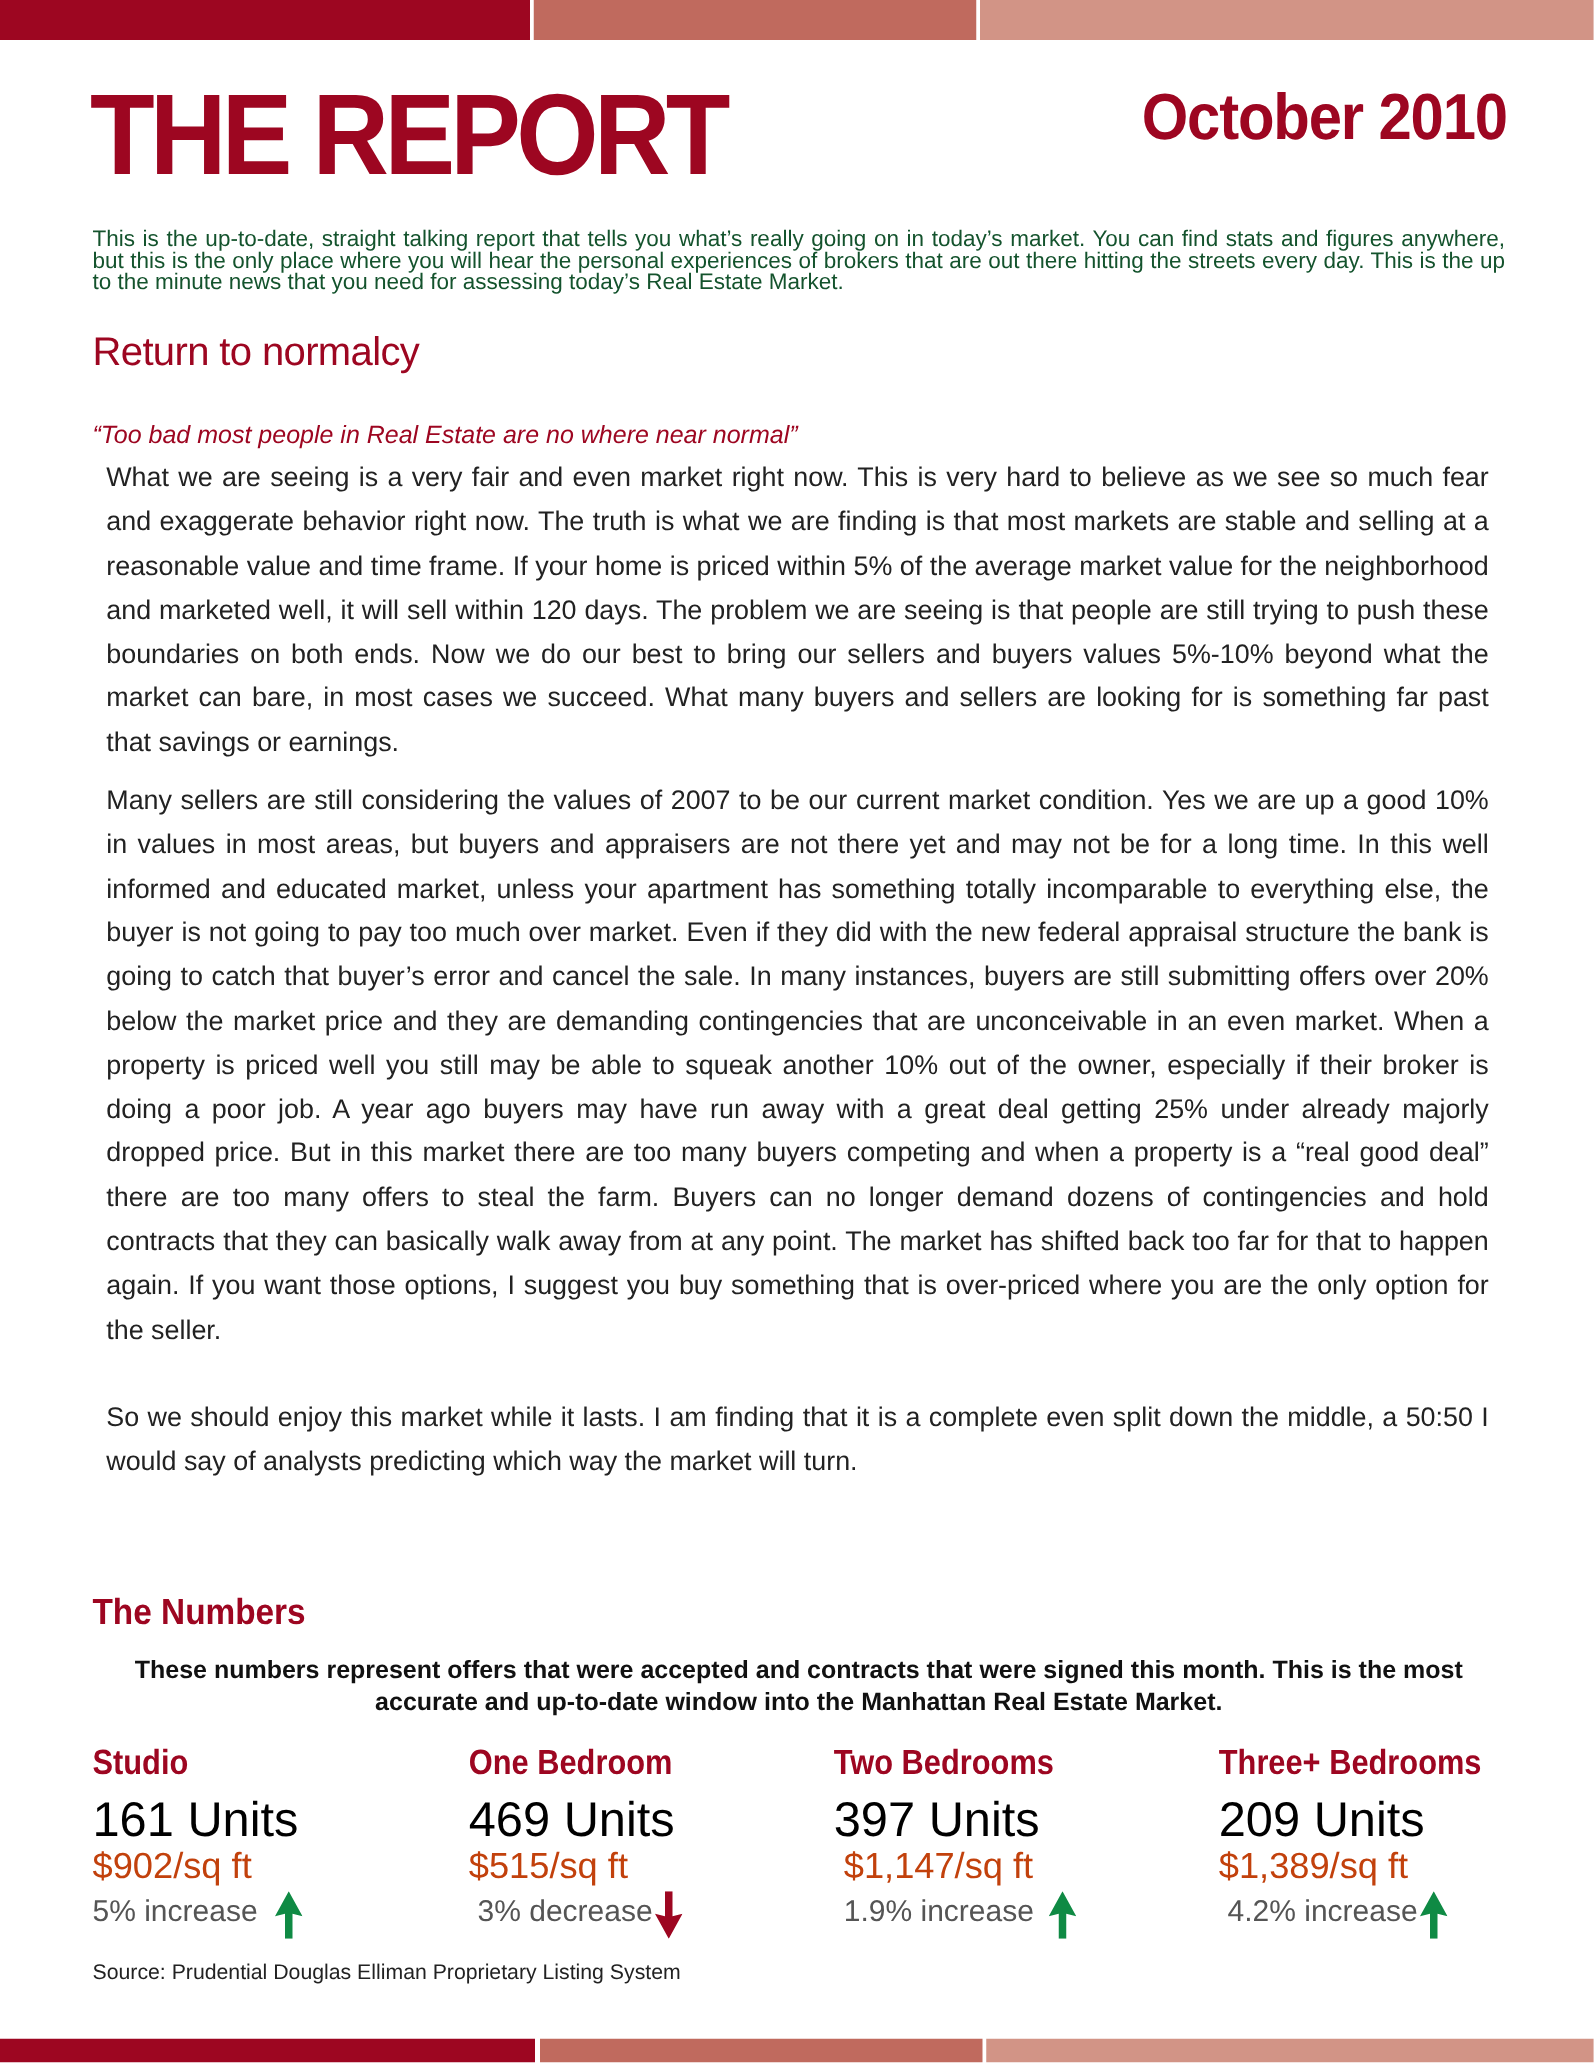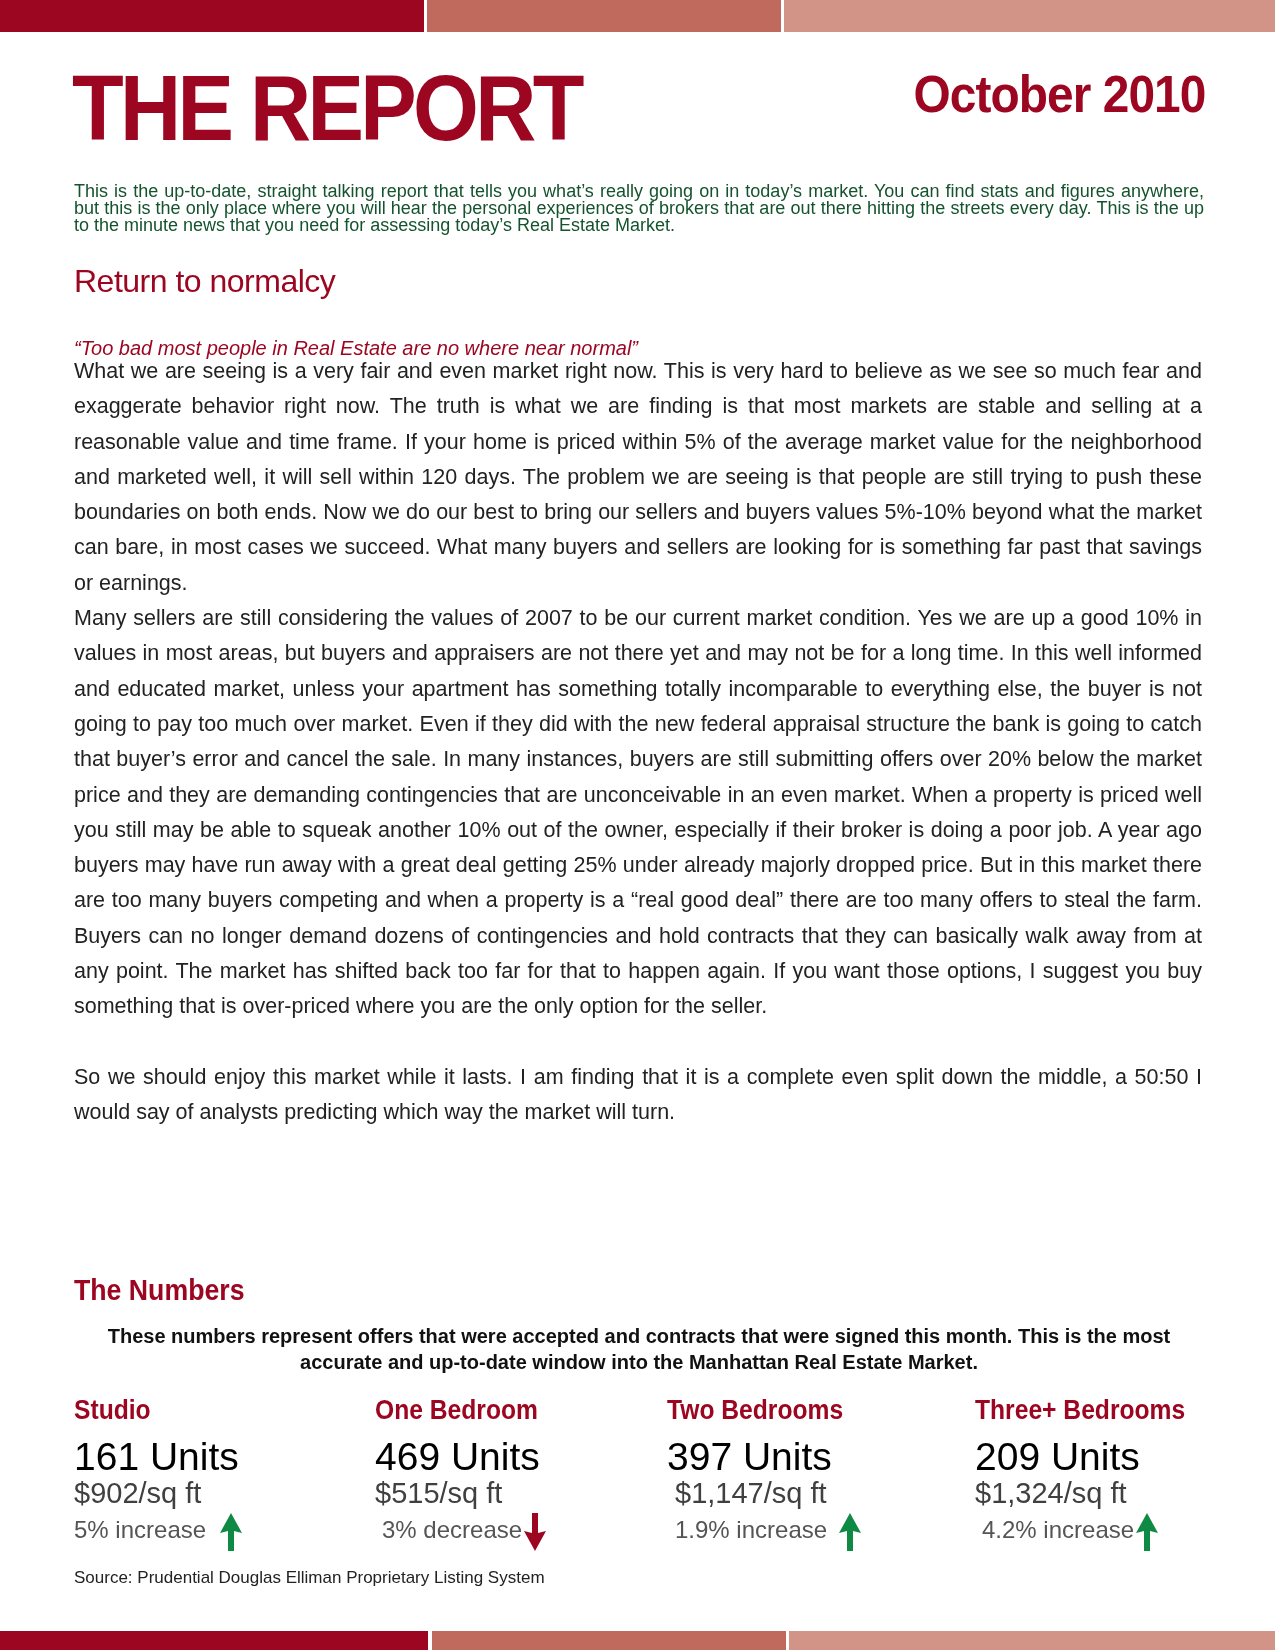--- a/index.html
+++ b/index.html
@@ -14,31 +14,31 @@
   .bar.bottom .s1 { width: 428px; }
   .bar.bottom .s2 { width: 354px; margin-left: 4px; }
 
   .title { position: absolute; left: 72px; top: 62px; font-family: "Liberation Sans", sans-serif; font-weight: bold; font-size: 92px; color: #9d0621; letter-spacing: -4px; transform: scaleX(0.92); transform-origin: left top; line-height: 1; }
   .date { position: absolute; right: 70px; top: 68px; font-family: "Liberation Sans", sans-serif; font-weight: bold; font-size: 52px; color: #9d0621; line-height: 1; letter-spacing: -1px; transform: scaleX(0.92); transform-origin: right top; }
   .intro { position: absolute; left: 74px; top: 183px; width: 1130px; font-size: 18px; line-height: 17px; color: #14532d; text-align: justify; }
 
   .h1 { position: absolute; left: 74px; top: 265px; font-size: 32px; font-weight: normal; color: #9d0621; line-height: 1; letter-spacing: -0.5px; }
   .subtitle { position: absolute; left: 74px; top: 318px; font-size: 20px; font-style: italic; color: #9d0621; line-height: 1; margin-top: 20px; }
   .body { position: absolute; left: 74px; top: 354px; width: 1128px; font-size: 21.5px; line-height: 35.3px; color: #222; text-align: justify; }
-  .body p { margin: 0; }
+  .body p { margin: 11px; }
   .body p.gap { margin-top: 35px; }
 
   .h2 { position: absolute; left: 74px; top: 1276px; font-size: 29px; font-weight: bold; color: #9d0621; line-height: 1; transform: scaleX(0.92); transform-origin: left top; }
   .numbers-intro { position: absolute; left: 74px; top: 1323px; width: 1130px; font-size: 20px; font-weight: bold; line-height: 26px; color: #111; text-align: center; }
 
   .stats { position: absolute; top: 1393px; left: 0; width: 1275px; height: 130px; }
   .stat { position: absolute; top: 0; }
   .stat .label { font-size: 28px; font-weight: bold; color: #9d0621; line-height: 34px; transform: scaleX(0.88); transform-origin: left top; white-space: nowrap; }
   .stat .units { font-size: 39px; color: #000000; line-height: 36px; white-space: nowrap; margin-top: 12px; }
-  .stat .price { font-size: 29px; color: #404040; line-height: 36px; white-space: nowrap; }
+  .stat .price { font-size: 29px; color: #c2410c; line-height: 36px; white-space: nowrap; }
   .stat .change { font-size: 24px; color: #555; line-height: 36px; white-space: nowrap; display: flex; align-items: center; }
   .arrow { display: inline-block; width: 22px; height: 38px; margin-left: 8px; position: relative; top: 2px; }
 
   .source { position: absolute; left: 74px; top: 1568px; font-size: 17px; color: #222; }
 </style>
 </head>
 <body>
 
 <div class="bar top">
   <div class="seg s1"></div>
@@ -95,21 +95,21 @@
       <span>1.9% increase</span>
       <svg class="arrow" style="margin-left:12px" viewBox="0 0 22 38">
           <polygon points="11,0 22,20 14,18 14,38 8,38 8,18 0,20" fill="#0f8a44"></polygon>
         </svg>
     </div>
   </div>
 
   <div class="stat" style="left:975px;">
     <div class="label">Three+ Bedrooms</div>
     <div class="units">209 Units</div>
-    <div class="price">$1,324/sq ft</div>
+    <div class="price">$1,389/sq ft</div>
     <div class="change" style="padding-left:7px">
       <span>4.2% increase</span>
       <svg class="arrow" style="margin-left:2px" viewBox="0 0 22 38">
           <polygon points="11,0 22,20 14,18 14,38 8,38 8,18 0,20" fill="#0f8a44"></polygon>
         </svg>
     </div>
   </div>
 </div>
 
 <div class="source">Source: Prudential Douglas Elliman Proprietary Listing System</div>

